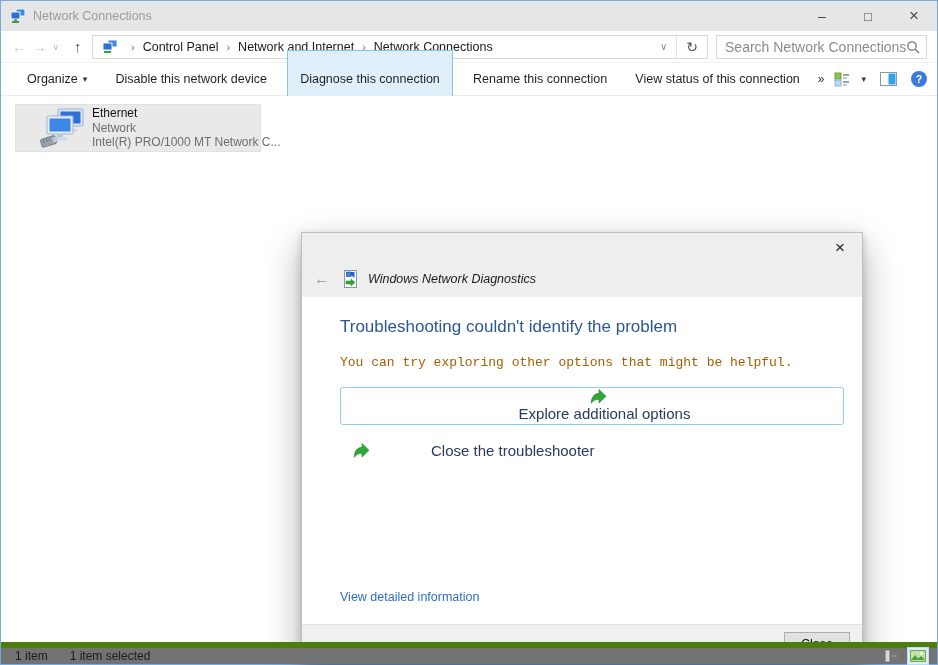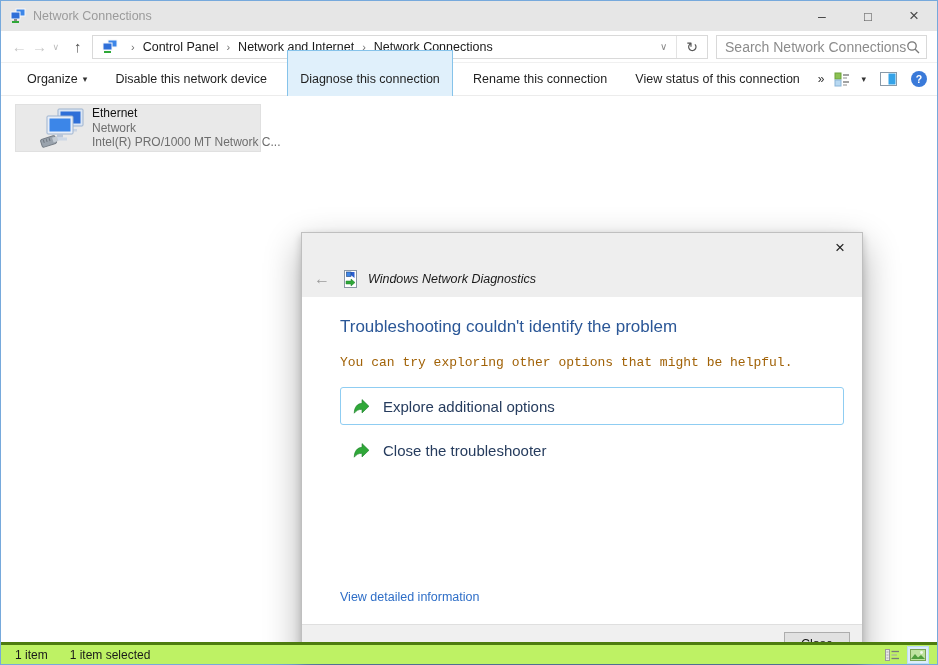--- a/index.html
+++ b/index.html
@@ -70,33 +70,33 @@
     display:flex; align-items:center; justify-content:center; }
   .dlg-head-row { position:absolute; left:12px; top:36px; display:flex; align-items:center; }
   .dlg-back { color:#9a9a9a; font-size:16px; width:26px; }
   .dlg-app-icon { width:20px; height:20px; margin-right:8px; }
   .dlg-app-title { font-size:12.5px; color:#1a1a1a;font-style:italic; }
   .dlg-body { position:relative; height:327px; background:#fff; }
   .dlg-heading { position:absolute; left:38px; top:20px; font-size:17px; color:#2b5797; }
   .dlg-desc { position:absolute; left:38px; top:58px; font-size:13px; color:#a16207;font-family:Liberation Mono, monospace; }
   .dlg-option { position:absolute; left:38px; width:504px; height:38px; display:flex; align-items:center;
     padding-left:12px; border:1px solid transparent; border-radius:3px; }
-  .dlg-option.focused { border-color:#8fcdf2; }
+  .dlg-option.focused { border-color:#8fcdf2;flex-direction:column; }
   .dlg-option .opt-label { font-size:15px; color:#263c5e; margin-left:13px; }
   .opt-1 { top:90px; }
-  .opt-2 { top:134px; }
+  .opt-2 { top:134px;gap:48px; }
   .dlg-link { position:absolute; left:38px; top:293px; font-size:12.5px; color:#2e6ec7; }
   .dlg-footer { position:relative; height:38px; background:#f0f0f0; border-top:1px solid #dfdfdf; }
   .dlg-close-btn { position:absolute; right:12px; top:7px; width:66px; height:23px; background:#e1e1e1;
     border:1px solid #adadad; font-size:12.5px; color:#111; font-family:"Liberation Sans", sans-serif;
     display:flex; align-items:center; justify-content:center; }
 
   
-  .statusbar { position:absolute; left:0; right:0; bottom:0; height:22px; border-top:3px solid #4d7c0f;
-    background:#bef264; display:flex; align-items:center; font-size:12px; color:#1a1a1a; padding:0 8px 0 14px; }
+  .statusbar { position:absolute; left:0; right:0; bottom:0; height:22px; border-top:6px solid #4d7c0f;
+    background:#737373; display:flex; align-items:center; font-size:12px; color:#1a1a1a; padding:0 8px 0 14px; }
   .status-sel { margin-left:22px; }
   .status-icons { margin-left:auto; display:flex; align-items:center; gap:4px; }
   .status-icon-btn { width:22px; height:18px; display:flex; align-items:center; justify-content:center; }
   .status-icon-btn.active { background:#dcedfb; border:1px solid #bcdcf5; }
 </style>
 </head>
 <body>
 
 <div class="window">
 

